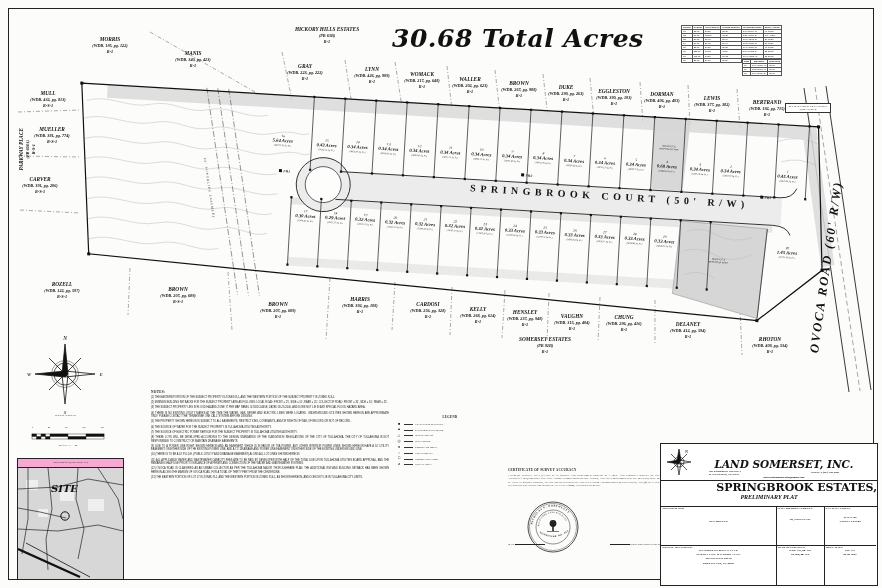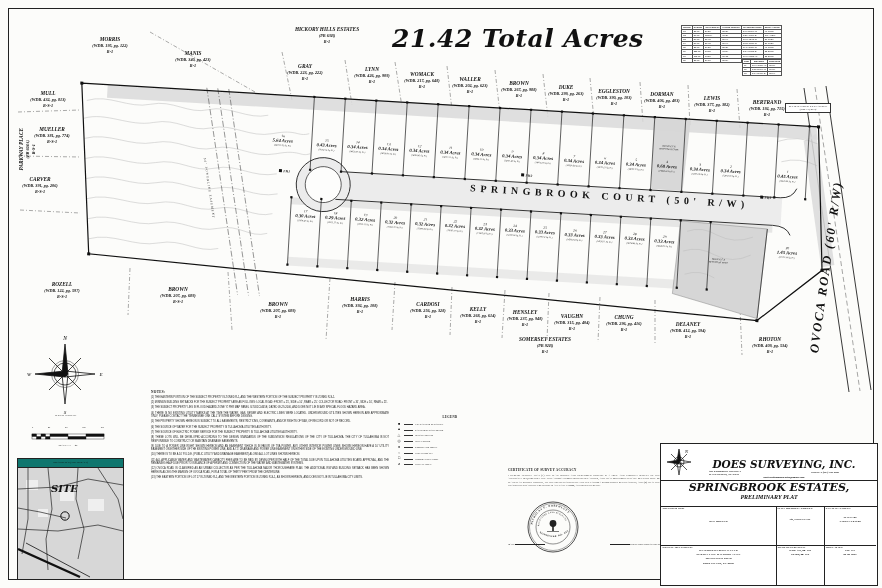--- a/index.html
+++ b/index.html
@@ -41,21 +41,21 @@
   .bellsouth{position:absolute;left:785px;top:103px;width:42px;border:0.4px solid #333;
     font-size:2.2px;font-style:italic;text-align:center;line-height:1.35;padding:1px;background:#fff;}
   
   .grid-north{position:absolute;left:30px;top:414px;width:72px;text-align:center;
     font-size:2.8px;font-style:italic;letter-spacing:.5px;}
   .scale-caption{position:absolute;left:30px;top:444px;width:76px;text-align:center;
     font-size:2.8px;font-style:italic;}
   .scale-ticks{position:absolute;left:32px;top:426px;width:72px;display:flex;
     justify-content:space-between;font-size:2.4px;}
   
-  .locmap{position:absolute;left:17px;top:458px;width:105px;height:120px;border:0.8px solid #222;background:#0f766e;}
+  .locmap{position:absolute;left:17px;top:458px;width:105px;height:120px;border:0.8px solid #222;background:#f9a8d4;}
   .locmap-header{position:absolute;left:0;top:0;width:100%;height:8px;border-bottom:0.5px solid #222;
     font-size:2.4px;text-align:center;line-height:8px;font-style:italic;}
   .site-label{position:absolute;left:33px;top:24px;font-size:10px;font-weight:700;font-style:italic;
     font-family:"DejaVu Serif",serif;}
   
   .notes{position:absolute;left:151px;top:390px;width:238px;}
   .notes-header{font-size:3.4px;font-weight:700;letter-spacing:.3px;margin-bottom:2px;}
   .note{font-size:2.55px;line-height:1.35;margin-bottom:1.8px;text-align:justify;
     font-family:"Liberation Sans",sans-serif;color:#222;}
   
@@ -77,21 +77,21 @@
   .tb-row1{position:absolute;left:0;top:0;width:100%;height:36px;border-bottom:0.8px solid #222;}
   .tb-co1{position:absolute;left:34px;top:2px;width:178px;text-align:center;font-size:11.5px;
     font-weight:700;font-style:italic;font-family:"DejaVu Serif",serif;white-space:nowrap;}
   .tb-co2{position:absolute;left:34px;top:14px;width:178px;text-align:center;font-size:10.5px;
     font-weight:700;font-style:italic;font-family:"DejaVu Serif",serif;white-space:nowrap;}
   .tb-addr{position:absolute;left:48px;top:26px;font-size:2.6px;font-weight:700;font-style:italic;line-height:1.3;}
   .tb-phone{position:absolute;left:150px;top:27px;font-size:2.6px;font-weight:700;font-style:italic;}
   .tb-email{position:absolute;left:34px;top:32px;width:178px;text-align:center;font-size:2.8px;
     font-weight:700;font-style:italic;}
   .tb-row2{position:absolute;left:0;top:36px;width:100%;height:26px;border-bottom:0.8px solid #222;}
-  .tb-proj{width:100%;text-align:center;font-size:11px;font-weight:700;font-style:italic;
+  .tb-proj{width:100%;text-align:right;font-size:11px;font-weight:700;
     font-family:"DejaVu Serif",serif;margin-top:1px;}
   .tb-sub{width:100%;text-align:center;font-size:6px;font-weight:700;font-style:italic;}
   .tb-grid{position:absolute;left:0;top:62px;width:100%;height:79px;}
   .tb-cell{position:absolute;border-right:0.6px solid #222;border-bottom:0.6px solid #222;overflow:hidden;}
   .tb-lab{font-size:2.8px;font-weight:700;font-style:italic;padding:1px 0 0 1.5px;}
   .tb-val{text-align:center;font-size:2.8px;font-weight:700;font-style:italic;line-height:1.5;}
   svg text{font-family:"Liberation Serif",serif;}
 </style>
 </head>
 <body>
@@ -126,21 +126,21 @@
       <path d="M395,282 L392,330"></path>
         <path d="M452,287 L450,335"></path>
         <path d="M505,290 L502,338"></path>
       <path d="M549,293 L547,340"></path>
         <path d="M600,297 L598,342"></path>
         <path d="M655,300 L655,345"></path>
       <path d="M740,308 L742,355"></path>
     </g>
   </svg>
 
-  <div class="acres-title">21.42 Total Acres</div>
+  <div class="acres-title">30.68 Total Acres</div>
 
   <div class="tbl-wrap" style="left:681px;top:25px">
     <table class="tiny">
       <thead>
           <tr>
             <th>CURVE</th>
             <th>RADIUS</th>
             <th>ARC LENGTH</th>
             <th>CHORD LENGTH</th>
             <th>CHORD BEARING</th>
@@ -910,21 +910,21 @@
           <polygon points="14,2 16,14 12,14"></polygon>
             <polygon points="14,28 16,15 12,15" fill="none"></polygon>
           <polygon points="2,15 14,17 14,13"></polygon>
             <polygon points="26,15 14,17 14,13" fill="none"></polygon>
           <line x1="6" y1="7" x2="22" y2="23"></line>
             <line x1="6" y1="23" x2="22" y2="7"></line>
           <circle cx="14" cy="15" r="5" fill="none"></circle>
         </g>
         <text x="20" y="6" font-size="4.5" font-style="italic">N</text>
       </svg>
-      <div class="tb-co2">DOES SURVEYING, INC.</div>
+      <div class="tb-co2">LAND SOMERSET, INC.</div>
       <div class="tb-addr">
         <div>409 WOODBURY HIGHWAY</div>
           <div>MANCHESTER, TN  37355</div>
       </div>
       <div class="tb-phone">PHONE # (931) 728-9500</div>
       <div class="tb-email">northcuttandassociates@gmail.com</div>
     </div>
     <div class="tb-row2">
       <div class="tb-proj">SPRINGBROOK ESTATES,</div>
       <div class="tb-sub">PRELIMINARY PLAT</div>

